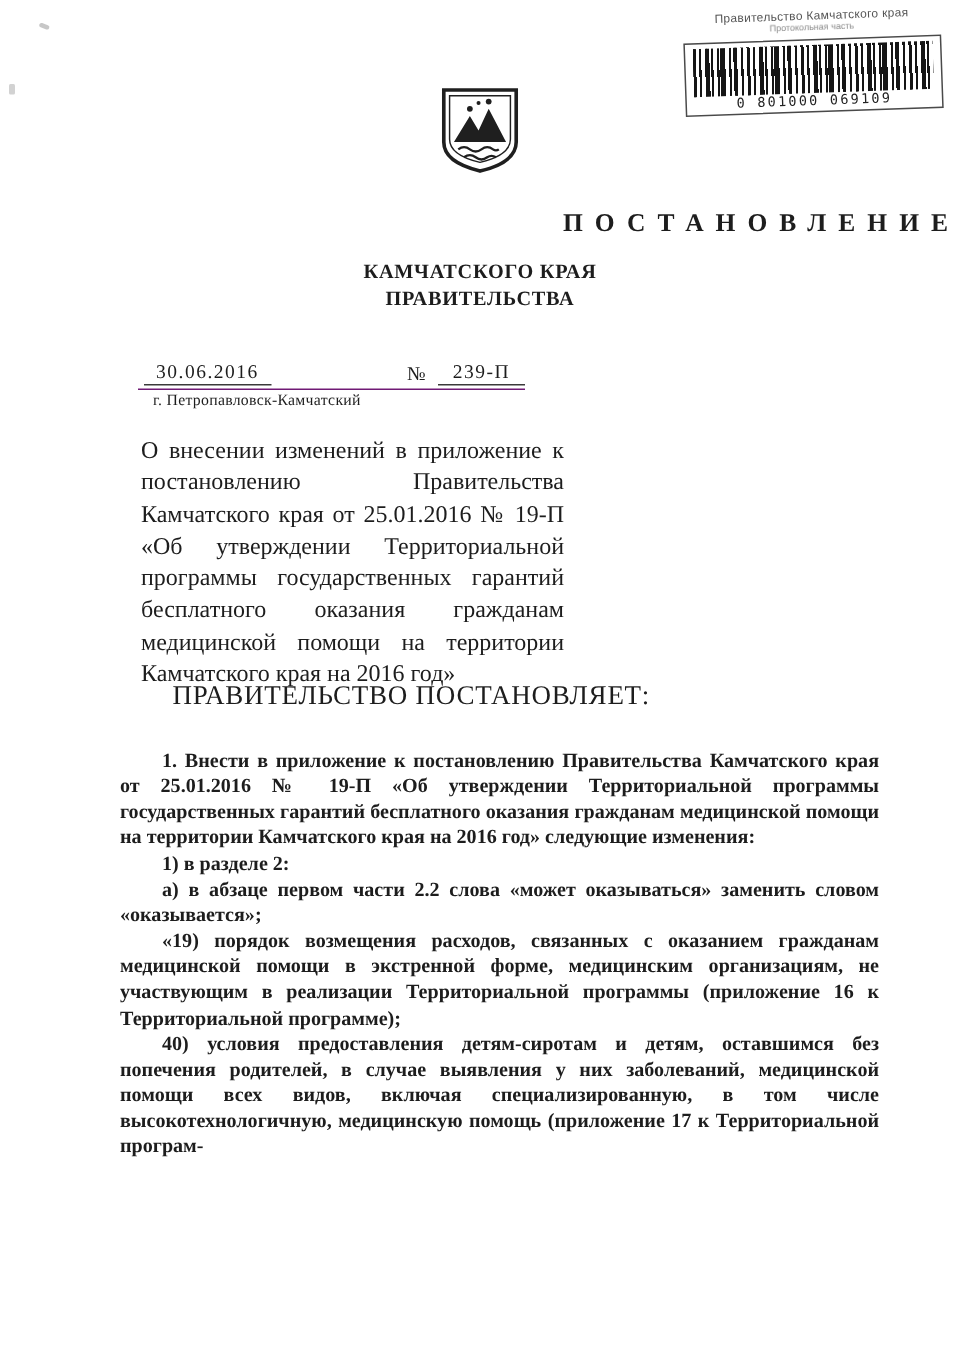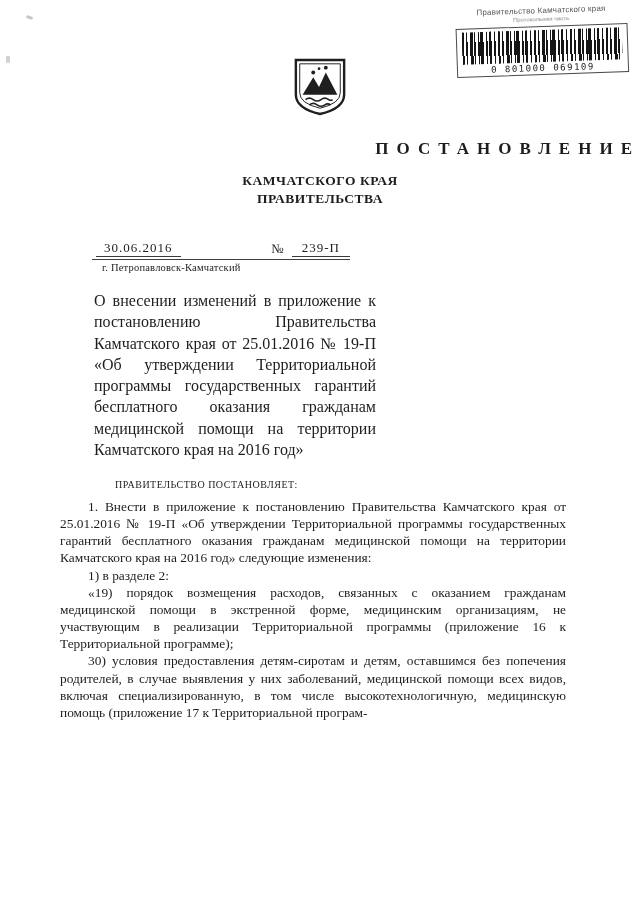--- a/index.html
+++ b/index.html
@@ -31,23 +31,23 @@
   
   .meta{position:absolute;top:240px;left:92px;width:258px;font-size:13px;}
   .meta-row{display:flex;align-items:flex-end;border-bottom:1px solid #701a75;padding-bottom:2px;}
   .meta-date{border-bottom:1px solid #3a3a3a;padding:0 8px;margin-left:4px;letter-spacing:1px;}
   .meta-numlabel{margin-left:auto;padding-right:8px;}
   .meta-num{border-bottom:1px solid #3a3a3a;padding:0 10px;letter-spacing:1px;}
   .meta-city{font-size:10.5px;margin:2px 0 0 10px;letter-spacing:.2px;}
   
   .subject{position:absolute;top:290px;left:70px;width:282px;font-size:16px;line-height:1.33;text-align:justify;margin-left:24px;}
   
-  .resolves{position:absolute;top:479px;left:115px;font-size:10px;letter-spacing:.5px;}
+  .resolves{position:absolute;top:453px;left:115px;font-size:18px;letter-spacing:.5px;}
   
-  .doc-body{position:absolute;top:498px;left:60px;width:506px;font-size:13.4px;line-height:1.28;text-align:justify;}
+  .doc-body{position:absolute;top:498px;left:80px;width:506px;font-size:13.4px;line-height:1.28;text-align:justify;font-weight:bold;}
   .doc-body p{margin:0;text-indent:28px;}
 </style>
 </head>
 <body>
 
 <div class="page">
 
   <span class="artifact1"></span>
   <span class="artifact2"></span>
 
@@ -89,17 +89,18 @@
     <div class="meta-city">г. Петропавловск-Камчатский</div>
   </div>
 
   <div class="subject">О внесении изменений в приложение к постановлению Правительства Камчатского края от 25.01.2016 № 19-П «Об утверждении Территориальной программы государственных гарантий бесплатного оказания гражданам медицинской помощи на территории Камчатского края на 2016 год»</div>
 
   <div class="resolves">ПРАВИТЕЛЬСТВО ПОСТАНОВЛЯЕТ:</div>
 
   <div class="doc-body">
     <p>1. Внести в приложение к постановлению Правительства Камчатского края от 25.01.2016 № 19-П «Об утверждении Территориальной программы государственных гарантий бесплатного оказания гражданам медицинской помощи на территории Камчатского края на 2016 год» следующие изменения:</p>
     <p>1) в разделе 2:</p>
+    <p>а) в абзаце первом части 2.2 слова «может оказываться» заменить словом «оказывается»;</p>
     <p>«19) порядок возмещения расходов, связанных с оказанием гражданам медицинской помощи в экстренной форме, медицинским организациям, не участвующим в реализации Территориальной программы (приложение 16 к Территориальной программе);</p>
-    <p>30) условия предоставления детям-сиротам и детям, оставшимся без попечения родителей, в случае выявления у них заболеваний, медицинской помощи всех видов, включая специализированную, в том числе высокотехнологичную, медицинскую помощь (приложение 17 к Территориальной програм-</p>
+    <p>40) условия предоставления детям-сиротам и детям, оставшимся без попечения родителей, в случае выявления у них заболеваний, медицинской помощи всех видов, включая специализированную, в том числе высокотехнологичную, медицинскую помощь (приложение 17 к Территориальной програм-</p>
   </div>
 
 </div>
 
 </body></html>

